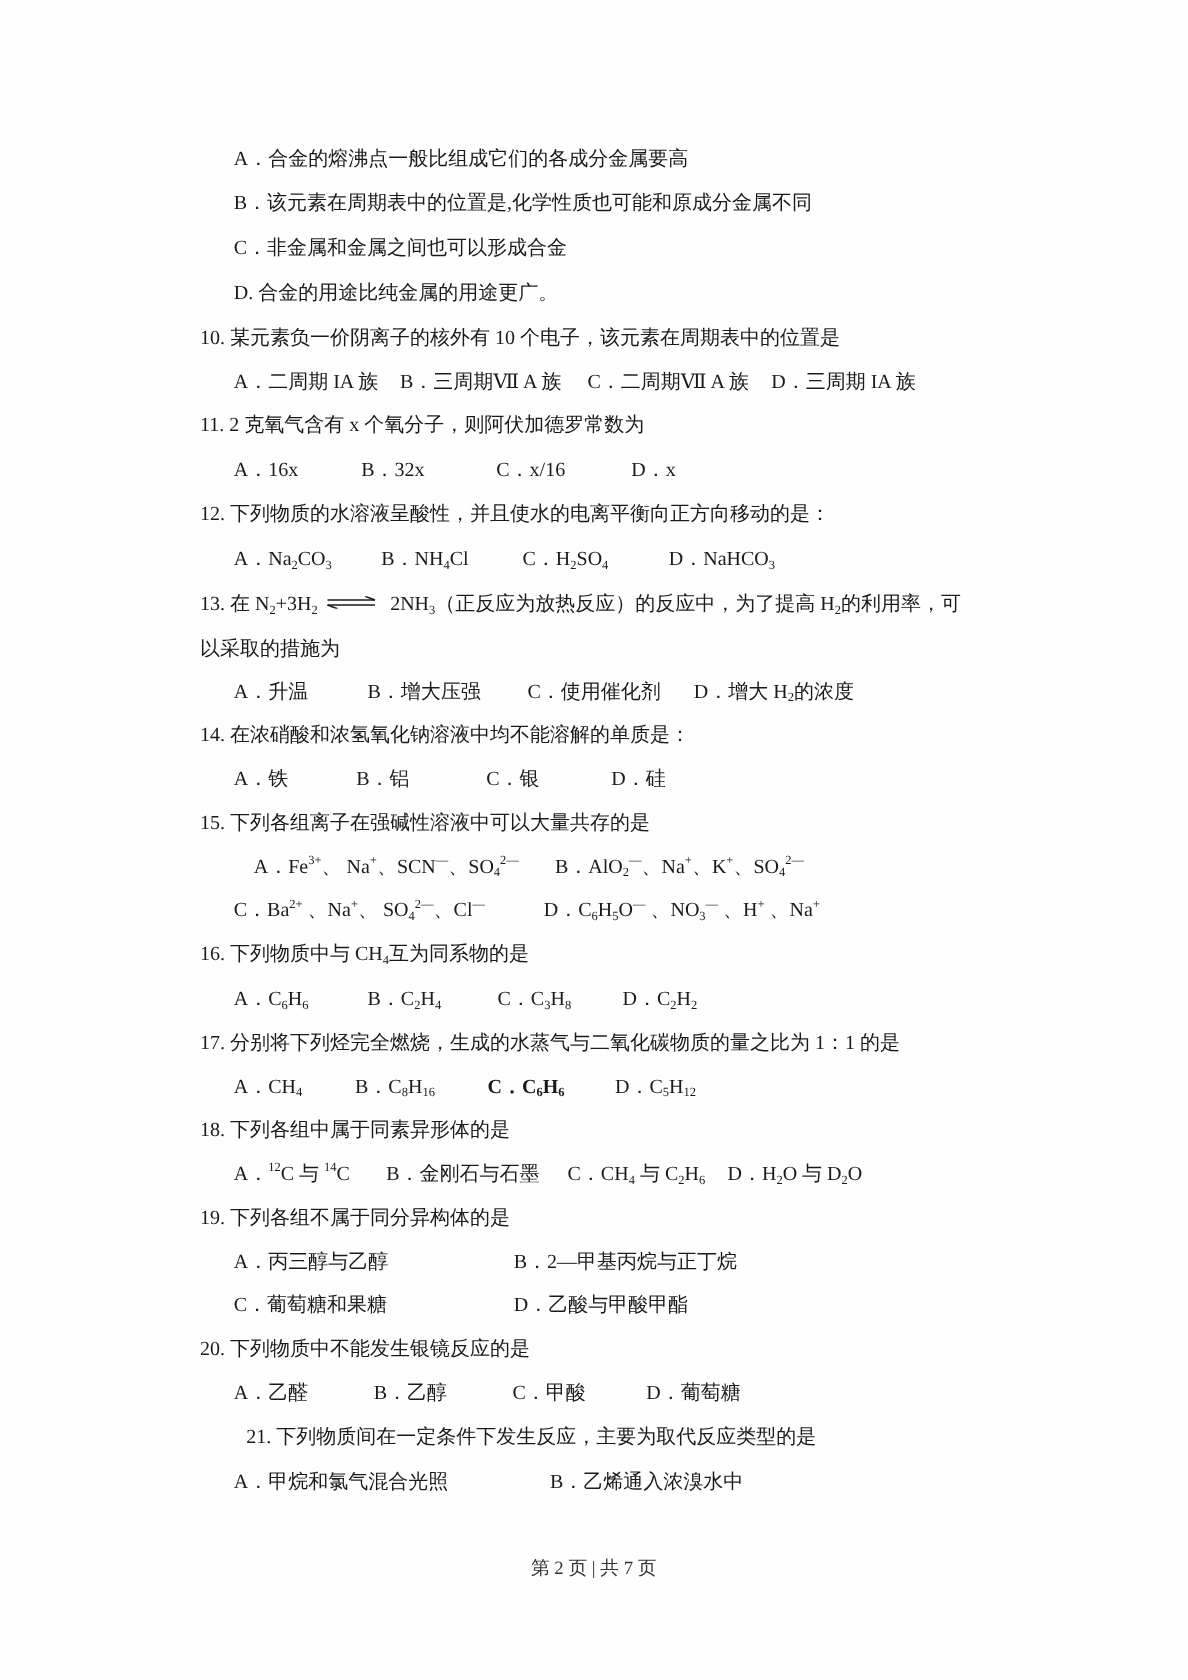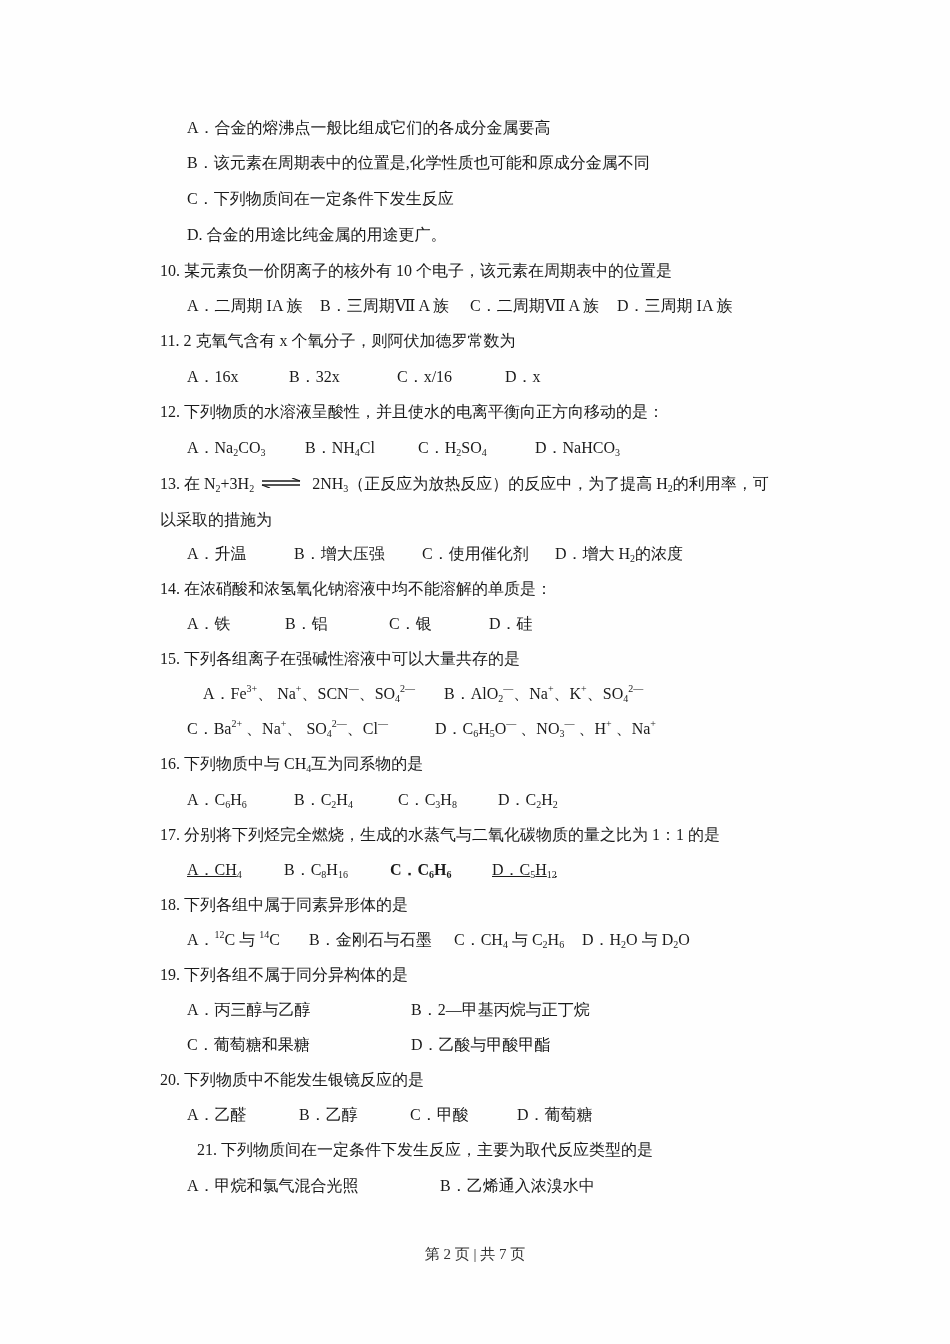--- a/index.html
+++ b/index.html
@@ -65,21 +65,21 @@
 
 <div class="page">
   <div id="content">
       <div class="line opt-row" style="top: 118px;">
         <span class="opt" style="left: 0px;">A．合金的熔沸点一般比组成它们的各成分金属要高</span>
       </div>
       <div class="line opt-row" style="top: 153px;">
         <span class="opt" style="left: 0px;">B．该元素在周期表中的位置是,化学性质也可能和原成分金属不同</span>
       </div>
       <div class="line opt-row" style="top: 189px;">
-        <span class="opt" style="left: 0px;">C．下列物质间在一定条件下发生反应</span>
+        <span class="opt" style="left: 0px;">C．非金属和金属之间也可以形成合金</span>
       </div>
       <div class="line opt-row" style="top: 225px;">
         <span class="opt" style="left: 0px;">D. 合金的用途比纯金属的用途更广。</span>
       </div>
       <div class="line q-stem" style="top: 261px;">10. 某元素负一价阴离子的核外有 10 个电子，该元素在周期表中的位置是</div>
       <div class="line opt-row" style="top: 296px;">
         <span class="opt" style="left: 0px;">A．二周期 IA 族</span>
         <span class="opt" style="left: 133px;">B．三周期Ⅶ A 族</span>
         <span class="opt" style="left: 283px;">C．二周期Ⅶ A 族</span>
         <span class="opt" style="left: 430px;">D．三周期 IA 族</span>
@@ -129,24 +129,24 @@
       </div>
       <div class="line q-stem" style="top: 754px;">16. 下列物质中与 CH<sub>4</sub>互为同系物的是</div>
       <div class="line opt-row" style="top: 790px;">
         <span class="opt" style="left: 0px;">A．C<sub>6</sub>H<sub>6</sub></span>
         <span class="opt" style="left: 107px;">B．C<sub>2</sub>H<sub>4</sub></span>
         <span class="opt" style="left: 211px;">C．C<sub>3</sub>H<sub>8</sub></span>
         <span class="opt" style="left: 311px;">D．C<sub>2</sub>H<sub>2</sub></span>
       </div>
       <div class="line q-stem" style="top: 825px;">17. 分别将下列烃完全燃烧，生成的水蒸气与二氧化碳物质的量之比为 1：1 的是</div>
       <div class="line opt-row" style="top: 860px;">
-        <span class="opt" style="left: 0px; text-decoration: underline;">A．CH<sub>4</sub></span>
+        <span class="opt" style="left: 0px;">A．CH<sub>4</sub></span>
         <span class="opt" style="left: 97px;">B．C<sub>8</sub>H<sub>16</sub></span>
         <span class="opt" style="left: 203px; font-weight: bold;">C．C<sub>6</sub>H<sub>6</sub></span>
-        <span class="opt" style="left: 305px; text-decoration: underline;">D．C<sub>5</sub>H<sub>12</sub></span>
+        <span class="opt" style="left: 305px;">D．C<sub>5</sub>H<sub>12</sub></span>
       </div>
       <div class="line q-stem" style="top: 895px;">18. 下列各组中属于同素异形体的是</div>
       <div class="line opt-row" style="top: 930px;">
         <span class="opt" style="left: 0px;">A．<sup>12</sup>C 与 <sup>14</sup>C</span>
         <span class="opt" style="left: 122px;">B．金刚石与石墨</span>
         <span class="opt" style="left: 267px;">C．CH<sub>4</sub> 与 C<sub>2</sub>H<sub>6</sub></span>
         <span class="opt" style="left: 395px;">D．H<sub>2</sub>O 与 D<sub>2</sub>O</span>
       </div>
       <div class="line q-stem" style="top: 965px;">19. 下列各组不属于同分异构体的是</div>
       <div class="line opt-row" style="top: 1000px;">

